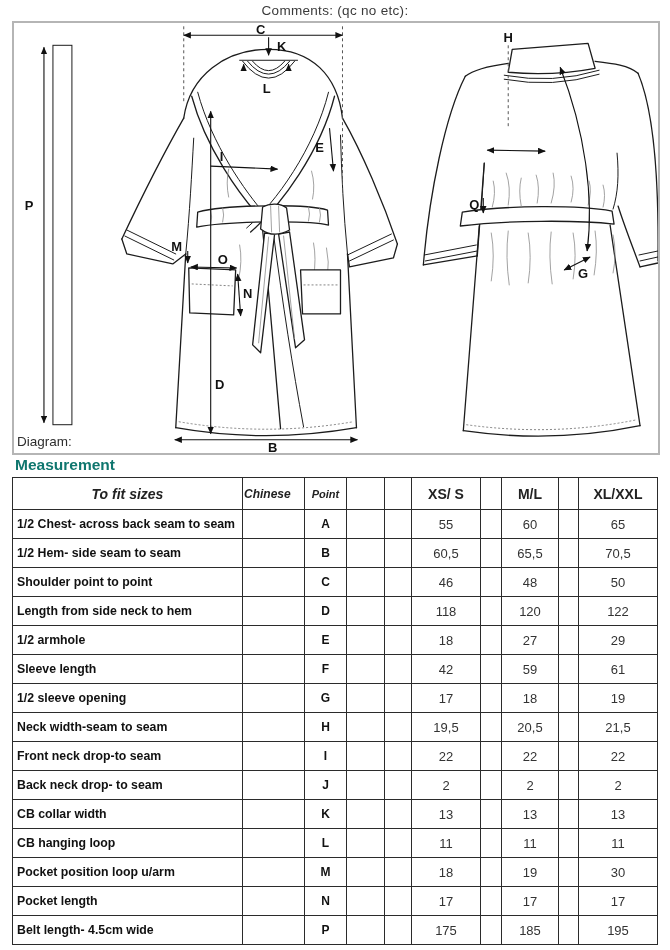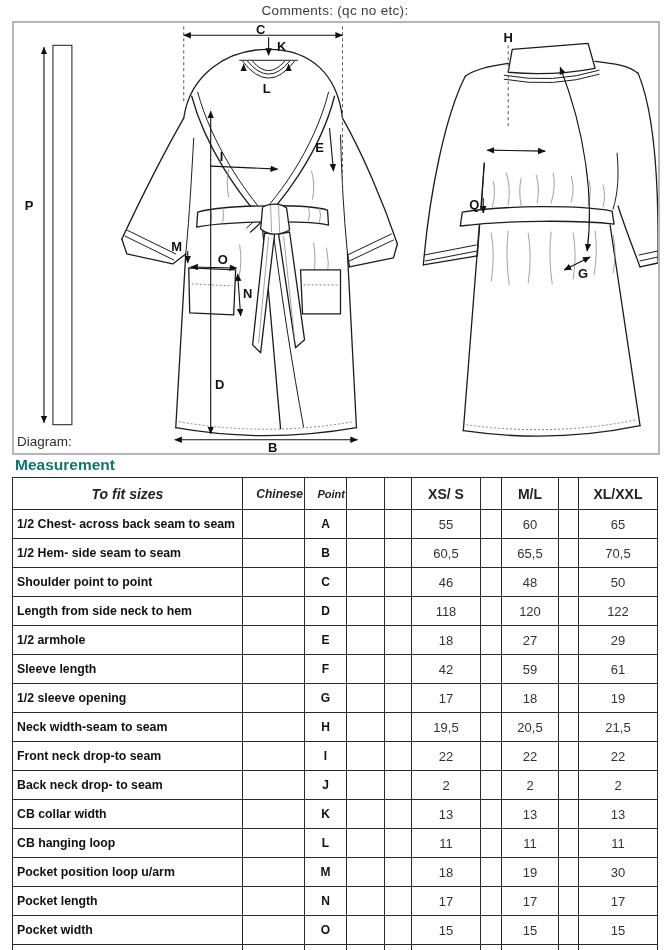--- a/index.html
+++ b/index.html
@@ -8,22 +8,22 @@
     font-size:13.5px;color:#3a3a3a;letter-spacing:.3px;}
   #diagram-box{position:absolute;left:12px;top:21px;width:644px;height:430px;
     border:2px solid #b5b5b5;box-sizing:content-box;background:#fff;}
   #diagram-label{position:absolute;left:17px;top:434px;font-size:13.5px;color:#2e2e2e;}
   #measurement-title{position:absolute;left:15px;top:456px;font-size:15.5px;font-weight:bold;color:#0f766e;}
   #table-wrap{position:absolute;left:12px;top:477px;width:646px;}
   table{border-collapse:collapse;table-layout:fixed;width:646px;}
   td,th{border:1px solid #2b2b2b;overflow:hidden;vertical-align:middle;}
   thead th{height:29px;}
   .h-fit{font-size:14px;font-style:italic;font-weight:bold;text-align:center;}
-  .h-chinese{font-size:12px;font-style:italic;font-weight:bold;text-align:right;margin-left:36px;}
-  .h-point{font-size:11px;font-style:italic;font-weight:bold;text-align:right;}
+  .h-chinese{font-size:12px;font-style:italic;font-weight:bold;text-align:left;margin-left:36px;}
+  .h-point{font-size:11px;font-style:italic;font-weight:bold;text-align:center;}
   .h-size{font-size:14px;font-weight:bold;text-align:center;}
   tbody td{height:24px;}
   .c-label{font-size:12.3px;font-weight:bold;padding:2px 1px 2px 4px;line-height:1.15;color:#111;}
   .c-point{font-size:12px;font-weight:bold;text-align:center;color:#111;}
   .c-val{font-size:13px;text-align:center;color:#333;font-weight:normal;}
   svg{display:block;}
   svg text{font-family:"Liberation Sans",sans-serif;font-weight:bold;fill:#111;
     font-size:13px;text-anchor:middle;}
   .ln{fill:none;stroke:#1c1c1c;stroke-width:1.3;stroke-linecap:round;stroke-linejoin:round;}
   .ln2{fill:none;stroke:#1c1c1c;stroke-width:1;stroke-linecap:round;}
@@ -388,32 +388,20 @@
           <td class="c-point">N</td>
           <td></td>
           <td></td>
           <td class="c-val">17</td>
           <td></td>
           <td class="c-val">17</td>
           <td></td>
           <td class="c-val">17</td>
         </tr>
         <tr>
-          <td class="c-label">Pocket width</td>
-          <td></td>
-          <td class="c-point">O</td>
-          <td></td>
-          <td></td>
-          <td class="c-val">15</td>
-          <td></td>
-          <td class="c-val">15</td>
-          <td></td>
-          <td class="c-val">15</td>
-        </tr>
-        <tr>
           <td class="c-label">Belt length- 4.5cm wide</td>
           <td></td>
           <td class="c-point">P</td>
           <td></td>
           <td></td>
           <td class="c-val">175</td>
           <td></td>
           <td class="c-val">185</td>
           <td></td>
           <td class="c-val">195</td>

